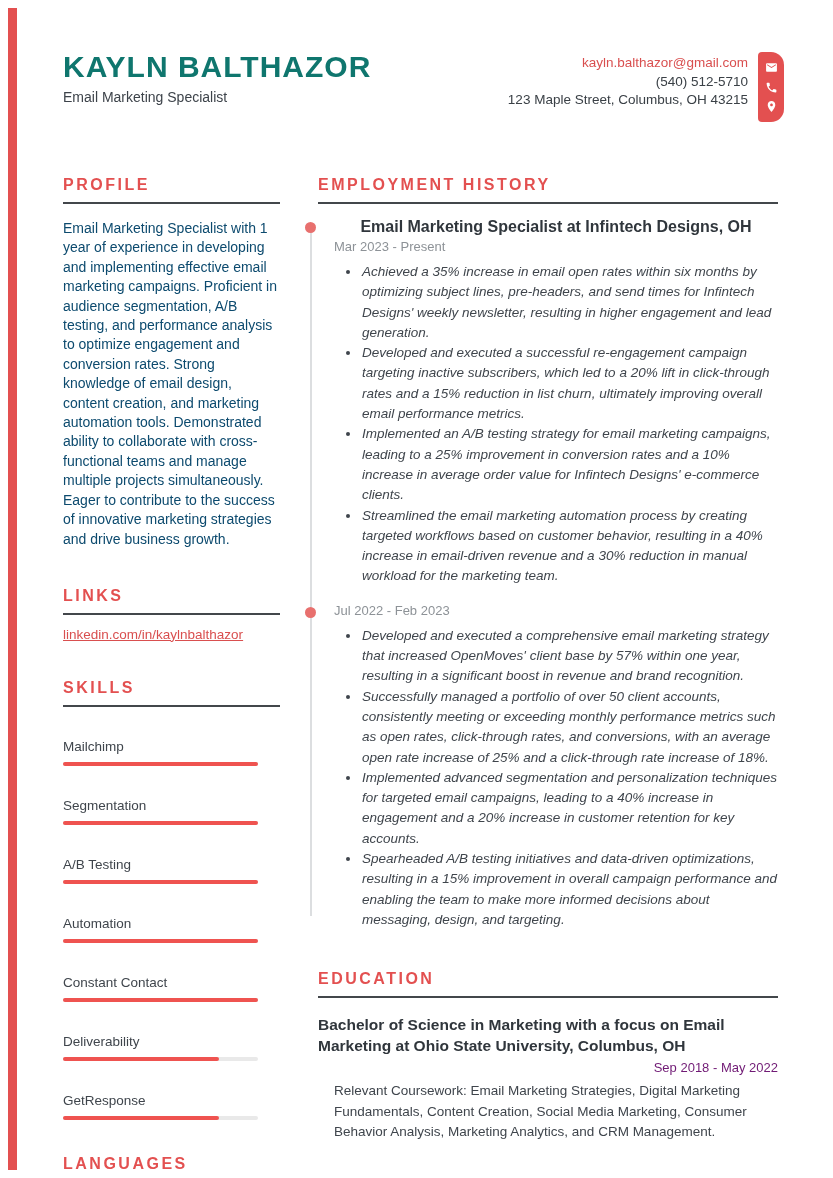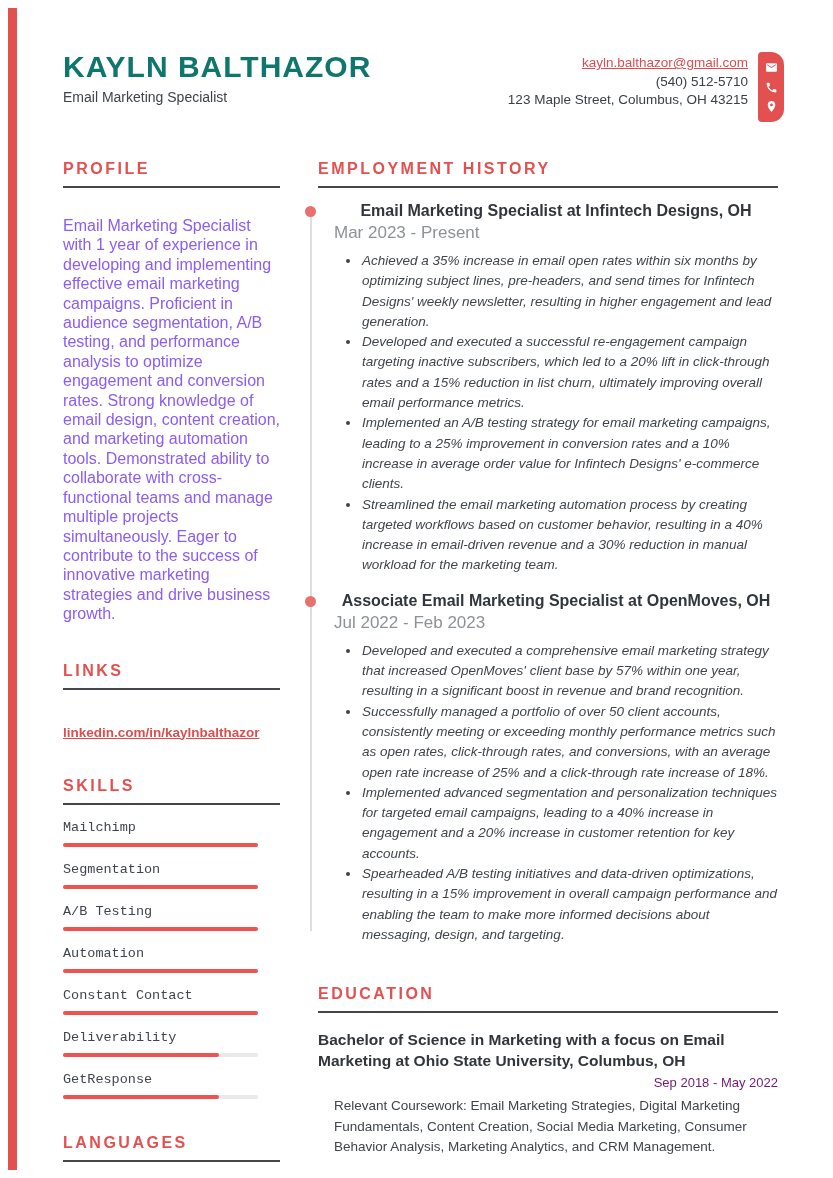--- a/index.html
+++ b/index.html
@@ -19,61 +19,61 @@
     font-size:30px; font-weight:bold; letter-spacing:1px; color:#0f766e;
   }
   .job-title-sub {
     position:absolute; left:63px; top:89px;
     font-size:14px; color:#3d434a;
   }
   .contact {
     position:absolute; right:85px; top:54px; text-align:right;
     font-size:13.5px; line-height:18.5px; color:#3a4046;
   }
-  .contact .email { color:#d94f4f; text-decoration:underline; cursor:pointer; }
+  .contact .email { color:#d94f4f; cursor:pointer; }
   .icon-panel {
     position:absolute; left:758px; top:52px; width:26px; height:70px;
     background:#e35050; border-radius:4px 13px 13px 4px;
     display:flex; flex-direction:column; align-items:center;
     justify-content:space-evenly; padding:3px 0;
   }
   .icon-panel svg { width:13px; height:13px; fill:#ffffff; display:block; }
   
   .left-col  { position:absolute; left:63px;  top:160px; width:217px; }
   .right-col { position:absolute; left:318px; top:160px; width:460px; }
   .section-head {
     font-size:16px; font-weight:bold; letter-spacing:2.5px; color:#e35050;
-    padding-bottom:8px; border-bottom:2px solid #43474b;
-  }
-  
-  .profile-text { margin-top:28px; font-size:16px; line-height:19.4px; color:#8b5cf6; }
+    padding-bottom:8px; border-bottom:2px solid #43474b;margin-top:16px;
+  }
+  
+  .profile-text { margin-top:15px; font-size:14px; line-height:19.4px; color:#0c4a6e; }
   .links-section { margin-top:38px; }
   .link-item {
-    display:block; margin-top:35px; font-size:13.5px; color:#d94f4f;
-    text-decoration:underline; cursor:pointer;font-weight:bold;
+    display:block; margin-top:12px; font-size:13.5px; color:#d94f4f;
+    text-decoration:underline; cursor:pointer;
   }
   .skills-section { margin-top:37px; }
   .languages-section { margin-top:35px; }
-  .meter-item { margin-top:15px;font-family:Liberation Mono, monospace; }
+  .meter-item { margin-top:32px; }
   .meter-item .label { font-size:13.5px; color:#3f454c; }
   .bar { margin-top:8px; width:195px; height:4px; background:#e9e9e9; border-radius:2px; }
   .bar-fill { height:4px; background:#ef5350; border-radius:2px; }
   
   .jobs-wrap { position:relative; margin-top:14px; }
   .timeline {
     position:absolute; left:-8px; top:10px; bottom:14px; width:2px; background:#dcdee0;
   }
   .job { position:relative; padding-left:16px; }
   .job + .job { margin-top:6px; }
   .dot {
     position:absolute; left:-13px; top:4px; width:11px; height:11px;
     border-radius:50%; background:#e8706e;
   }
   .job-heading { font-size:16px; font-weight:bold; color:#30363c;text-align:center; }
-  .job-dates { margin-top:3px; font-size:17px; color:#8d9297; }
+  .job-dates { margin-top:3px; font-size:13px; color:#8d9297; }
   .job ul { margin:8px 0 16px 0; padding-left:27px; }
   .job li { font-size:13.5px; line-height:20.3px; color:#3f454c; padding-left:1px;font-style:italic; }
   .education-section { margin-top:40px; }
   .edu-degree { margin-top:17px; font-size:15.5px; font-weight:bold; line-height:20.5px; color:#30363c; }
   .edu-dates { margin-top:4px; font-size:13px; color:#701a75;text-align:right; }
   .edu-desc { margin-top:6px; font-size:13.5px; line-height:20.3px; color:#3f454c;margin-left:16px; }
 </style>
 </head>
 <body>
 
@@ -191,21 +191,20 @@
         <ul>
           <li>Achieved a 35% increase in email open rates within six months by optimizing subject lines, pre-headers, and send times for Infintech Designs' weekly newsletter, resulting in higher engagement and lead generation.</li>
           <li>Developed and executed a successful re-engagement campaign targeting inactive subscribers, which led to a 20% lift in click-through rates and a 15% reduction in list churn, ultimately improving overall email performance metrics.</li>
           <li>Implemented an A/B testing strategy for email marketing campaigns, leading to a 25% improvement in conversion rates and a 10% increase in average order value for Infintech Designs' e-commerce clients.</li>
           <li>Streamlined the email marketing automation process by creating targeted workflows based on customer behavior, resulting in a 40% increase in email-driven revenue and a 30% reduction in manual workload for the marketing team.</li>
         </ul>
       </div>
 
       <div class="job">
         <span class="dot"></span>
-        <div class="job-heading">Associate Email Marketing Specialist at OpenMoves, OH</div>
         <div class="job-dates">Jul 2022 - Feb 2023</div>
         <ul>
           <li>Developed and executed a comprehensive email marketing strategy that increased OpenMoves' client base by 57% within one year, resulting in a significant boost in revenue and brand recognition.</li>
           <li>Successfully managed a portfolio of over 50 client accounts, consistently meeting or exceeding monthly performance metrics such as open rates, click-through rates, and conversions, with an average open rate increase of 25% and a click-through rate increase of 18%.</li>
           <li>Implemented advanced segmentation and personalization techniques for targeted email campaigns, leading to a 40% increase in engagement and a 20% increase in customer retention for key accounts.</li>
           <li>Spearheaded A/B testing initiatives and data-driven optimizations, resulting in a 15% improvement in overall campaign performance and enabling the team to make more informed decisions about messaging, design, and targeting.</li>
         </ul>
       </div>
     </div>
   </div>

